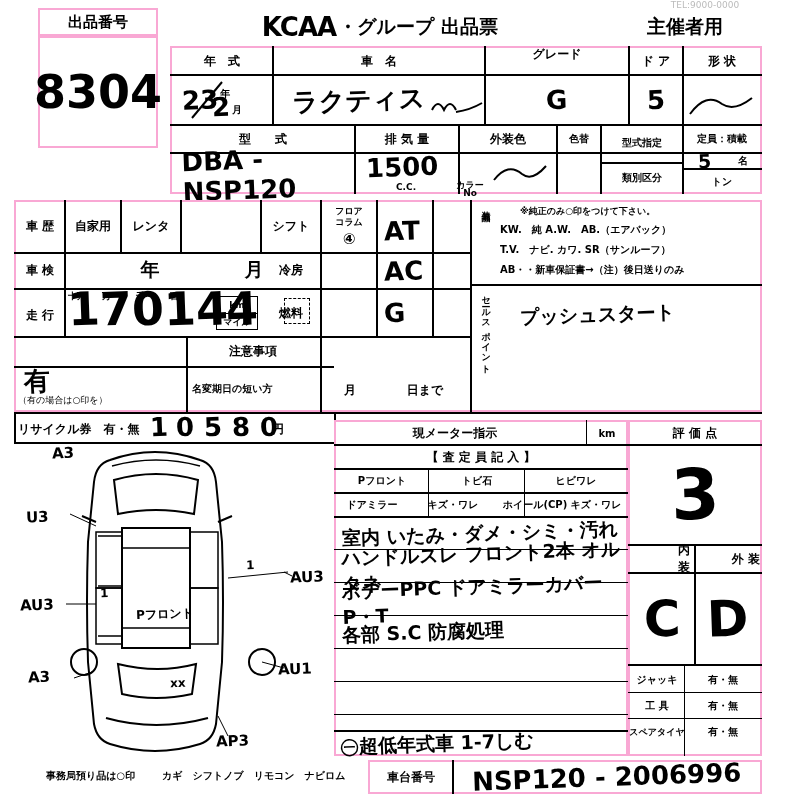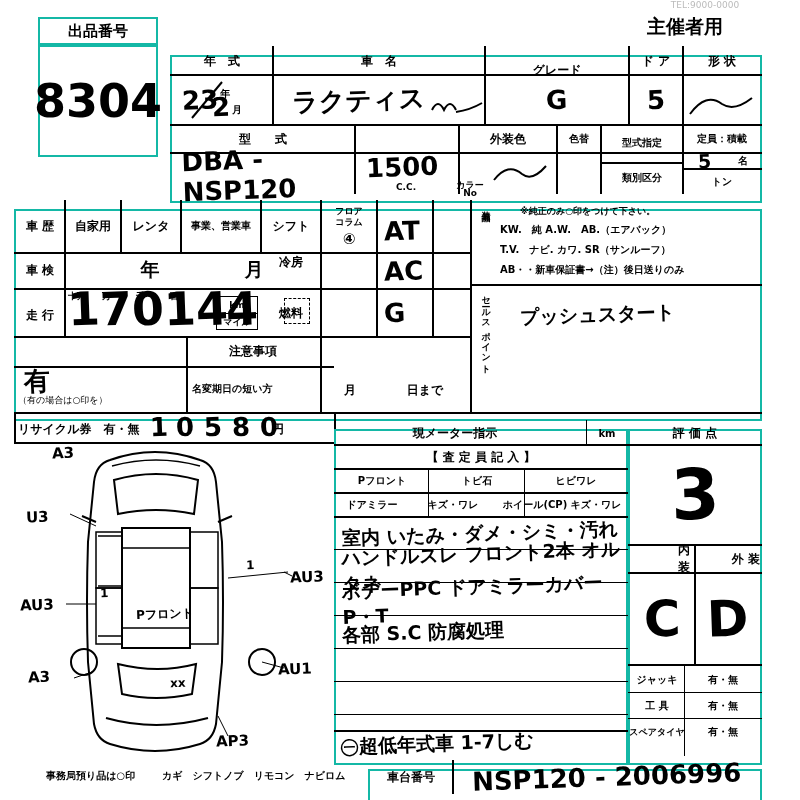--- a/index.html
+++ b/index.html
@@ -2,21 +2,21 @@
 <html><head>
 <meta charset="utf-8">
 <style>
   html,body{margin:0;padding:0;background:#fff;}
   body{width:800px;height:800px;font-family:"DejaVu Sans","Liberation Sans",sans-serif;color:#000;overflow:hidden;}
   #sheet{position:relative;width:800px;height:800px;}
   .bx{position:absolute;box-sizing:border-box;border:1px solid #000;}
   .t{position:absolute;box-sizing:border-box;}
   .ctr{display:flex;align-items:center;justify-content:center;text-align:center;}
   .lft{display:flex;align-items:center;justify-content:flex-start;text-align:left;}
-  .thick{border:2px solid #14b8a6;margin-top:9px;}
+  .thick{border:2px solid #f9a8d4;}
   .hand{font-family:"DejaVu Sans","Liberation Sans",sans-serif;font-weight:bold;}
   .hw{font-family:"DejaVu Sans",sans-serif;font-weight:bold;transform:rotate(-2deg);}
   .sm{font-size:10px;}
   .xs{font-size:9px;}
   .md{font-size:12px;}
   .lg{font-size:15px;}
   .xl{font-size:19px;}
   .xxl{font-size:26px;}
   .huge{font-size:46px;}
   .b{font-weight:bold;}
@@ -32,20 +32,24 @@
 
 <div id="sheet">
 
   <div class="bx thick ctr" style="left:38px;top:8px;width:120px;height:28px;">
     <span class="lg b">出品番号</span>
   </div>
   <div class="bx thick ctr" style="left:38px;top:36px;width:120px;height:112px;">
     <span class="huge hand">8304</span>
   </div>
 
+  <div class="t ctr" style="left:250px;top:14px;width:260px;height:26px;">
+    <span class="xxl b" style="letter-spacing:-1px;">KCAA</span>
+    <span class="xl b" style="margin-left:2px;">・グループ 出品票</span>
+  </div>
   <div class="t ctr" style="left:610px;top:14px;width:150px;height:26px;">
     <span class="xl b">主催者用</span>
   </div>
   <div class="t ctr" style="left:640px;top:0px;width:130px;height:10px;color:#bbb;">
     <span class="xs">TEL:9000-0000</span>
   </div>
 
   <div class="bx thick" style="left:170px;top:46px;width:592px;height:148px;"></div>
 
   <div class="hl2" style="left:170px;top:74px;width:592px;"></div>
@@ -56,21 +60,21 @@
   <div class="vl2" style="left:484px;top:46px;height:78px;"></div>
   <div class="vl2" style="left:628px;top:46px;height:78px;"></div>
   <div class="vl2" style="left:682px;top:46px;height:148px;"></div>
 
   <div class="t ctr" style="left:172px;top:48px;width:100px;height:26px;">
       <span class="md b">年　式</span>
     </div>
   <div class="t ctr" style="left:274px;top:48px;width:210px;height:26px;">
       <span class="md b">車　名</span>
     </div>
-  <div class="t ctr" style="left:486px;top:52px;width:142px;height:36px;">
+  <div class="t ctr" style="left:486px;top:36px;width:142px;height:36px;">
       <span class="md b">グレード</span>
     </div>
   <div class="t ctr" style="left:630px;top:48px;width:52px;height:26px;">
       <span class="md b">ド ア</span>
     </div>
   <div class="t ctr" style="left:684px;top:48px;width:76px;height:26px;">
       <span class="md b">形 状</span>
     </div>
 
   <div class="t lft" style="left:182px;top:78px;width:90px;height:44px;">
@@ -105,20 +109,23 @@
 
   <div class="vl2" style="left:354px;top:124px;height:70px;"></div>
   <div class="vl2" style="left:458px;top:124px;height:70px;"></div>
   <div class="vl2" style="left:556px;top:124px;height:70px;"></div>
   <div class="vl2" style="left:600px;top:124px;height:70px;"></div>
   <div class="hl2" style="left:600px;top:162px;width:82px;"></div>
   <div class="hl2" style="left:682px;top:168px;width:80px;"></div>
 
   <div class="t ctr" style="left:172px;top:126px;width:182px;height:26px;">
       <span class="md b">型　　式</span>
+    </div>
+  <div class="t ctr" style="left:356px;top:126px;width:102px;height:26px;">
+      <span class="md b">排 気 量</span>
     </div>
   <div class="t ctr" style="left:460px;top:126px;width:96px;height:26px;">
       <span class="md b">外装色</span>
     </div>
   <div class="t ctr" style="left:558px;top:126px;width:42px;height:26px;border-radius:11px;">
       <span class="sm b">色替</span>
     </div>
   <div class="t ctr" style="left:602px;top:126px;width:80px;height:34px;">
       <span class="sm b">型式指定</span>
     </div>
@@ -176,23 +183,20 @@
 
   <div class="t ctr" style="left:16px;top:202px;width:48px;height:48px;">
       <span class="md b">車 歴</span>
     </div>
   <div class="t ctr" style="left:66px;top:202px;width:54px;height:48px;">
       <span class="md b">自家用</span>
     </div>
   <div class="t ctr" style="left:122px;top:202px;width:58px;height:48px;">
       <span class="md b">レンタ</span>
     </div>
-  <div class="t ctr" style="left:182px;top:202px;width:78px;height:48px;">
-      <span class="sm b">事業、営業車</span>
-    </div>
   <div class="t ctr" style="left:262px;top:202px;width:58px;height:48px;">
       <span class="md b">シフト</span>
     </div>
   <div class="t ctr" style="left:322px;top:202px;width:54px;height:30px;white-space:pre-line;line-height:11px;"><span class="xs b">フロア
 コラム</span></div>
   <div class="t ctr" style="left:326px;top:228px;width:46px;height:22px;">
       <span class="lg b">④</span>
     </div>
   <div class="t lft" style="left:384px;top:216px;width:60px;height:30px;">
       <span class="xxl hw">AT</span>
@@ -200,21 +204,21 @@
 
   <div class="t ctr" style="left:16px;top:254px;width:48px;height:32px;">
       <span class="md b">車 検</span>
     </div>
   <div class="t ctr" style="left:120px;top:254px;width:60px;height:32px;">
       <span class="xl b">年</span>
     </div>
   <div class="t ctr" style="left:224px;top:254px;width:60px;height:32px;">
       <span class="xl b">月</span>
     </div>
-  <div class="t ctr" style="left:262px;top:246px;width:58px;height:32px;">
+  <div class="t ctr" style="left:262px;top:254px;width:58px;height:32px;">
       <span class="md b">冷房</span>
     </div>
   <div class="t lft" style="left:384px;top:256px;width:80px;height:30px;">
       <span class="xxl hw">AC</span>
     </div>
 
   <div class="t ctr" style="left:16px;top:290px;width:48px;height:50px;">
       <span class="md b">走 行</span>
     </div>
   <div class="t ctr" style="left:262px;top:290px;width:58px;height:46px;">

